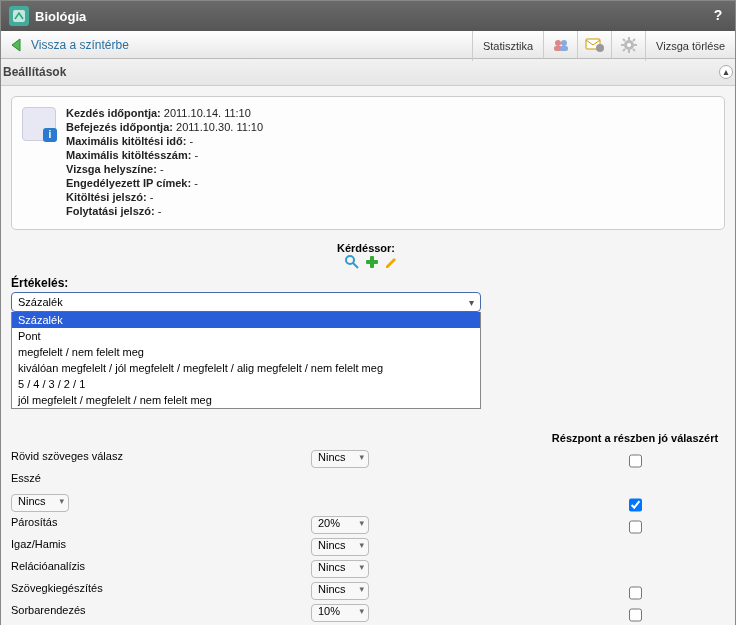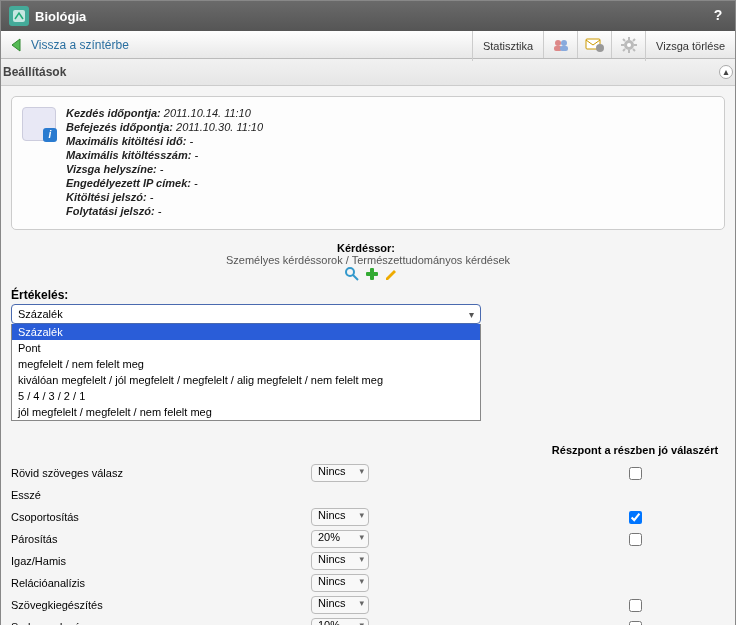--- a/index.html
+++ b/index.html
@@ -12,41 +12,41 @@
 .toolbar { background: linear-gradient(#fefefe,#e8e8e8); border-bottom: 1px solid #bbb; display: flex; align-items: stretch; height: 28px; }
 .toolbar .left { display: flex; align-items: center; padding: 0 6px; }
 .toolbar .back { width: 20px; height: 20px; display: inline-flex; align-items: center; justify-content: center; margin-right: 4px; }
 .toolbar .backlink { color: #2a6fa0; cursor: pointer; }
 .toolbar .right { margin-left: auto; display: flex; align-items: stretch; }
 .toolbar .btn { border-left: 1px solid #ccc; padding: 15px 10px; display: flex; align-items: center; font-size: 11px; color: #333; cursor: pointer; }
 .toolbar .iconbtn { width: 34px; justify-content: center; padding: 0; }
 .section-hdr { background: linear-gradient(#f1f1f1,#e6e6e6); border-bottom: 1px solid #ccc; padding: 6px 2px; font-weight: bold; font-size: 12px; color: #444; display: flex; justify-content: space-between; align-items: center; }
 .collapse { width: 14px; height: 14px; border: 1px solid #aaa; border-radius: 50%; font-size: 9px; text-align: center; line-height: 12px; background: #fff; cursor: pointer; }
 .content { padding: 10px; }
-.infobox { border: 1px solid #ccc; border-radius: 5px; padding: 10px; background: #fdfdfd; display: flex; font-style: italic; }
+.infobox { border: 1px solid #ccc; border-radius: 5px; padding: 10px; background: #fdfdfd; display: flex; }
 .infoicon { width: 34px; height: 34px; background: #e8e8f5; border: 1px solid #ccd; border-radius: 4px; margin-right: 10px; flex-shrink: 0; position: relative; }
 .infoicon::after { content: "i"; position: absolute; right: -2px; bottom: -2px; width: 14px; height: 14px; background: #2a7bd0; color: #fff; border-radius: 3px; font-size: 10px; text-align: center; line-height: 14px; font-weight: bold; }
 .infolines b { font-weight: bold; }
 .infolines div { margin-bottom: 2px; font-size: 11px; color: #222; }
 .qrow { margin: 12px 0 6px; display: flex; align-items: center; font-size: 11px; flex-direction: column; }
 .qrow b { margin-right: 4px; }
 .qrow .qtext { color: #555; }
 .qicons { margin-left: 8px; display: flex; gap: 4px; }
 .qicons .ic { width: 16px; height: 16px; cursor: pointer; display: inline-flex; align-items: center; justify-content: center; font-size: 14px; }
 .evalwrap { margin-top: 5px; position: relative; }
 .evalwrap .lbl { font-weight: bold; font-size: 12px; }
 .selectbox { width: 470px; height: 20px; border: 1px solid #4a6aaf; border-radius: 4px; background: #fff; display: flex; align-items: center; padding: 0 6px; font-size: 11px; cursor: pointer; margin-top: 2px; }
 .selectbox .arrow { margin-left: auto; font-size: 10px; color: #555; }
 .dropdown { position: absolute; top: 36px; left: 0; width: 470px; border: 1px solid #888; border-top: none; background: #fff; z-index: 10; }
 .dropdown .opt { padding: 2px 6px; font-size: 11px; cursor: pointer; }
 .dropdown .opt.sel { background: #2a5dd8; color: #fff; }
 .grid { margin-top: 120px; }
 .grid .hdrrow { display: flex; font-weight: bold; font-size: 11px; margin-bottom: 6px; justify-content: center; }
 .grid .hdrrow .c3 { margin-left: auto; width: 180px; text-align: center; }
-.grid .row { display: flex; align-items: center; height: 22px; font-size: 11px; }
+.grid .row { display: flex; height: 22px; font-size: 11px; }
 .grid .c1 { width: 300px; }
 .grid .c2 { width: 100px; display: flex; justify-content: flex-start; }
 .grid .c3 { margin-left: auto; width: 180px; display: flex; justify-content: center; }
 .minisel { border: 1px solid #bbb; border-radius: 4px; background: #f8f8f8; height: 18px; padding: 0 18px 0 6px; font-size: 11px; position: relative; min-width: 58px; cursor: pointer; }
 .minisel::after { content: "▾"; position: absolute; right: 4px; top: 1px; font-size: 9px; color: #666; }
 input[type=checkbox] { cursor: pointer; }
 svg { display: block; }
 </style>
 </head>
 <body>
@@ -131,21 +131,20 @@
         <div><b>Maximális kitöltésszám:</b> <span>-</span></div>
         <div><b>Vizsga helyszíne:</b> <span>-</span></div>
         <div><b>Engedélyezett IP címek:</b> <span>-</span></div>
         <div><b>Kitöltési jelszó:</b> <span>-</span></div>
         <div><b>Folytatási jelszó:</b> <span>-</span></div>
       </div>
     </div>
 
     <div class="qrow">
       <b>Kérdéssor:</b>
-      <span class="qtext">Személyes kérdéssorok / Természettudományos kérdések</span>
       <span class="qicons">
         <span class="ic">
             <svg width="16" height="16" viewBox="0 0 16 16">
               <circle cx="6" cy="6" r="4" fill="none" stroke="#39c" stroke-width="2"></circle>
               <line x1="9" y1="9" x2="14" y2="14" stroke="#39c" stroke-width="2"></line>
             </svg>
           </span>
         <span class="ic">
             <svg width="16" height="16" viewBox="0 0 16 16">
               <rect x="6" y="2" width="4" height="12" rx="1" fill="#3a3"></rect>
@@ -189,21 +188,20 @@
             <div class="c3">
               <input type="checkbox" style="">
             </div>
           </div>
           <div class="row">
             <div class="c1">Esszé</div>
             <div class="c2"></div>
             <div class="c3"></div>
           </div>
           <div class="row">
-            <div class="c1">Csoportosítás</div>
             <div class="c2">
               <div class="minisel">Nincs</div>
             </div>
             <div class="c3">
               <input type="checkbox" checked="" style="">
             </div>
           </div>
           <div class="row">
             <div class="c1">Párosítás</div>
             <div class="c2">

